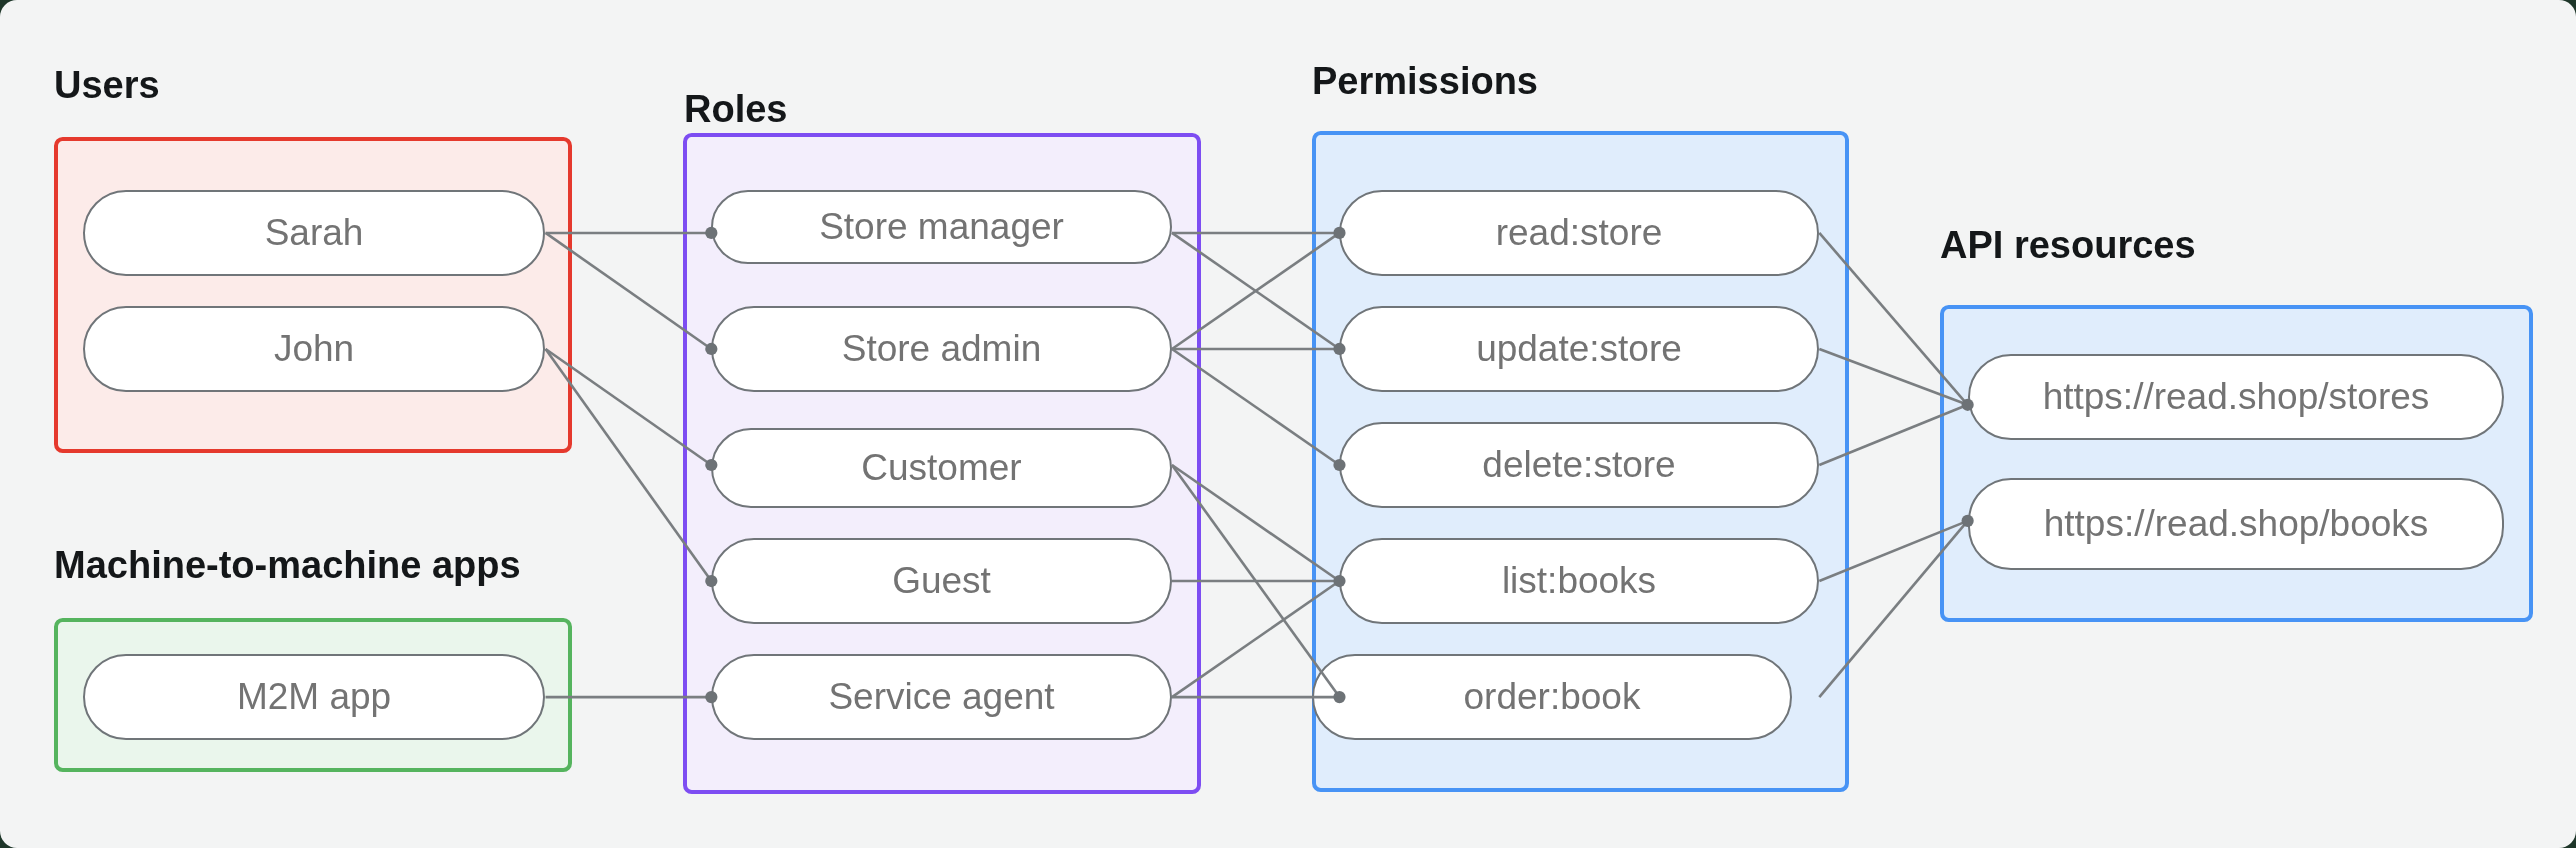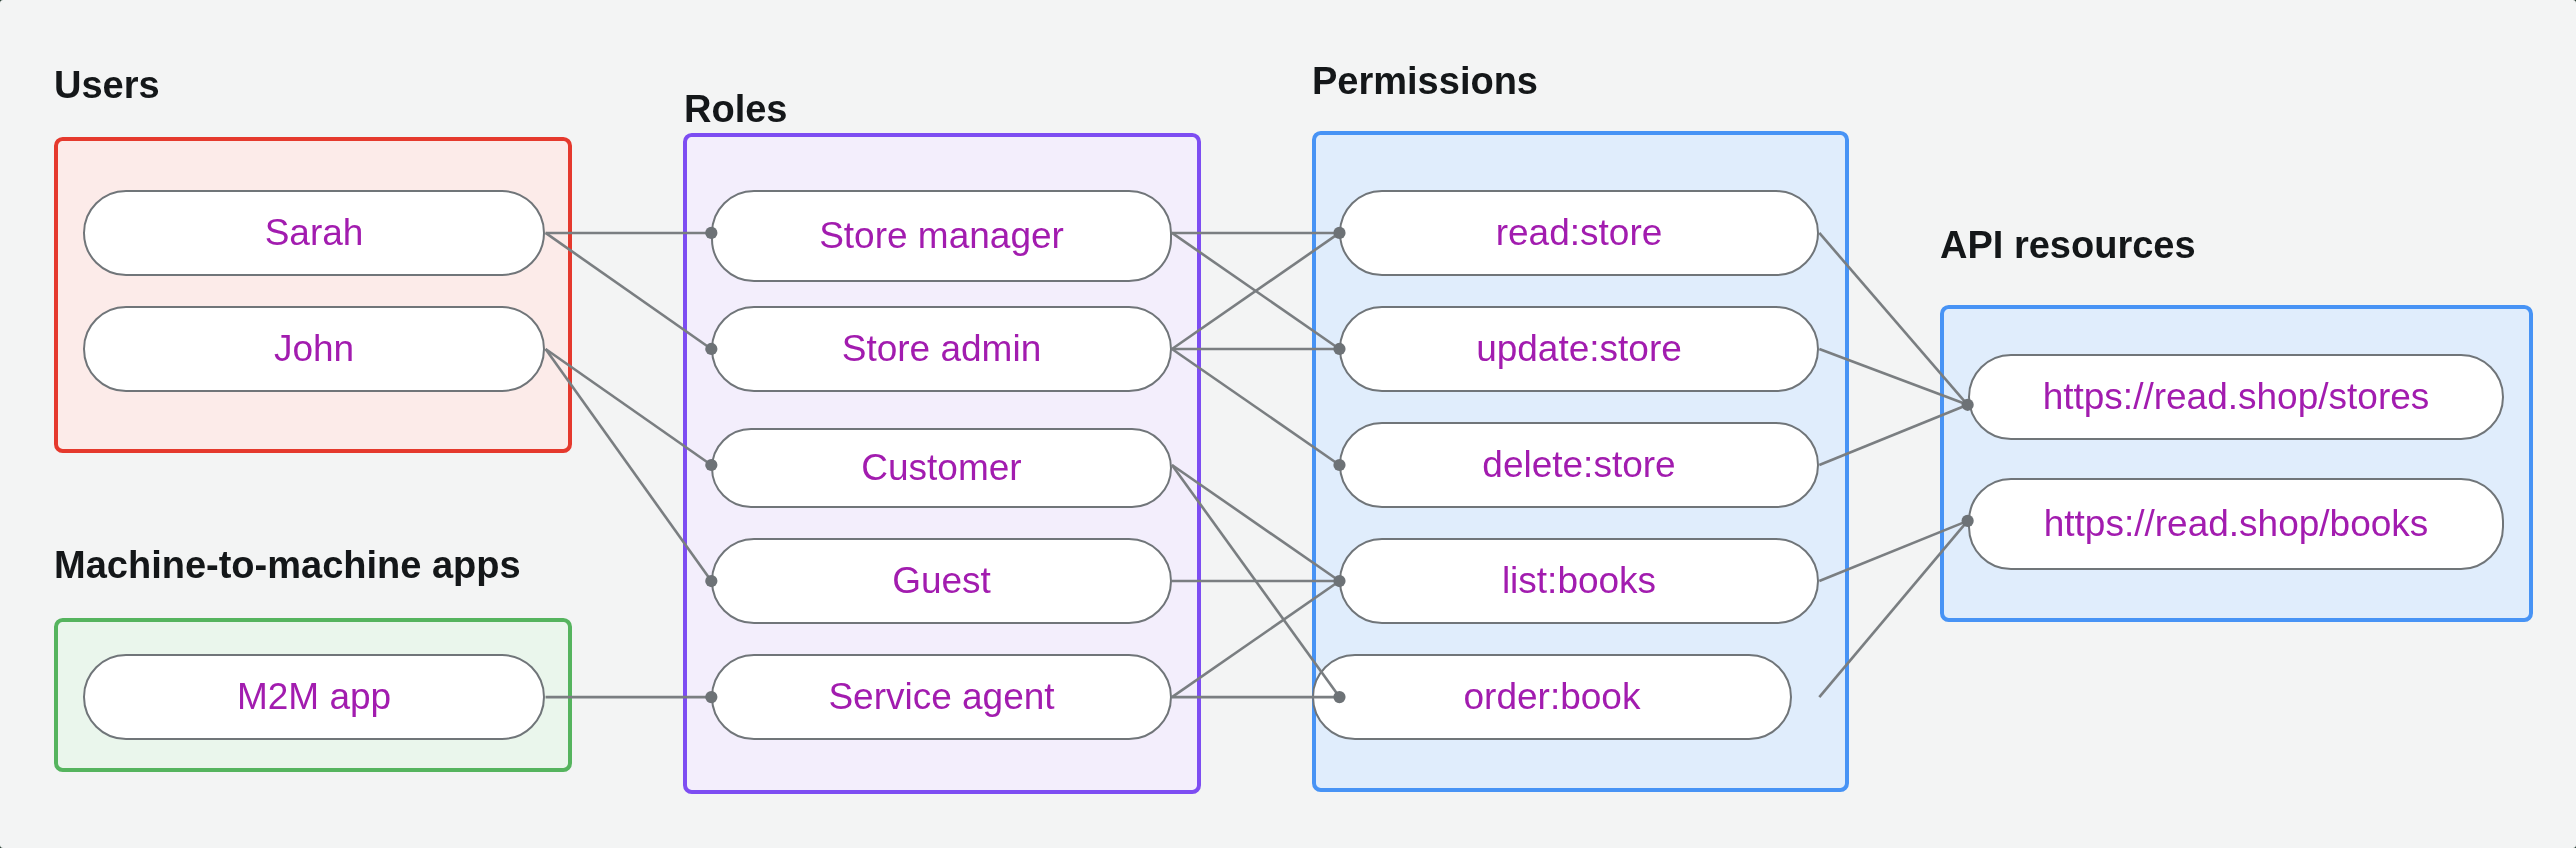--- a/index.html
+++ b/index.html
@@ -5,21 +5,21 @@
   html, body {
     margin: 0;
     padding: 0;
     background: #1e3629;
     font-family: "Liberation Sans", "DejaVu Sans", sans-serif;
   }
   #stage {
     position: relative;
     width: 2576px;
     height: 848px;
-    border-radius: 3px;
+    border-radius: 17px;
     overflow: hidden;
     background: #f3f4f4;
   }
   .glabel {
     position: absolute;
     font-size: 38px;
     font-weight: 600;
     color: #141719;
     line-height: 1.2;
     white-space: nowrap;
@@ -40,21 +40,21 @@
     border-radius: 43px;
     box-sizing: border-box;
     display: flex;
     align-items: center;
     justify-content: center;
     z-index: 2;
   }
   .pill span {
     font-size: 37px;
     font-weight: 400;
-    color: #a21caf;
+    color: #737373;
     white-space: nowrap;
   }
   #edge-layer {
     position: absolute;
     left: 0;
     top: 0;
     z-index: 3;
     pointer-events: none;
   }
 </style>
@@ -70,21 +70,21 @@
     <div class="pill" style="left: 83px; top: 306px; width: 462px; height: 86px;">
       <span>John</span>
     </div>
     <div class="glabel" style="left: 54px; top: 543px;">Machine-to-machine apps</div>
     <div class="gbox" style="left: 54px; top: 618px; width: 518px; height: 154px; border-color: rgb(85, 180, 94); background: rgb(234, 246, 236);"></div>
     <div class="pill" style="left: 83px; top: 654px; width: 462px; height: 86px;">
       <span>M2M app</span>
     </div>
     <div class="glabel" style="left: 684px; top: 59px; margin-top: 28px;">Roles</div>
     <div class="gbox" style="left: 683px; top: 133px; width: 518px; height: 661px; border-color: rgb(125, 77, 242); background: rgb(243, 238, 252);"></div>
-    <div class="pill" style="left: 711px; top: 190px; width: 461px; height: 92px;">
+    <div class="pill" style="left: 711px; top: 190px; width: 461px; height: 74px;">
       <span>Store manager</span>
     </div>
     <div class="pill" style="left: 711px; top: 306px; width: 461px; height: 86px;">
       <span>Store admin</span>
     </div>
     <div class="pill" style="left: 711px; top: 428px; width: 461px; height: 80px;">
       <span>Customer</span>
     </div>
     <div class="pill" style="left: 711px; top: 538px; width: 461px; height: 86px;">
       <span>Guest</span>

